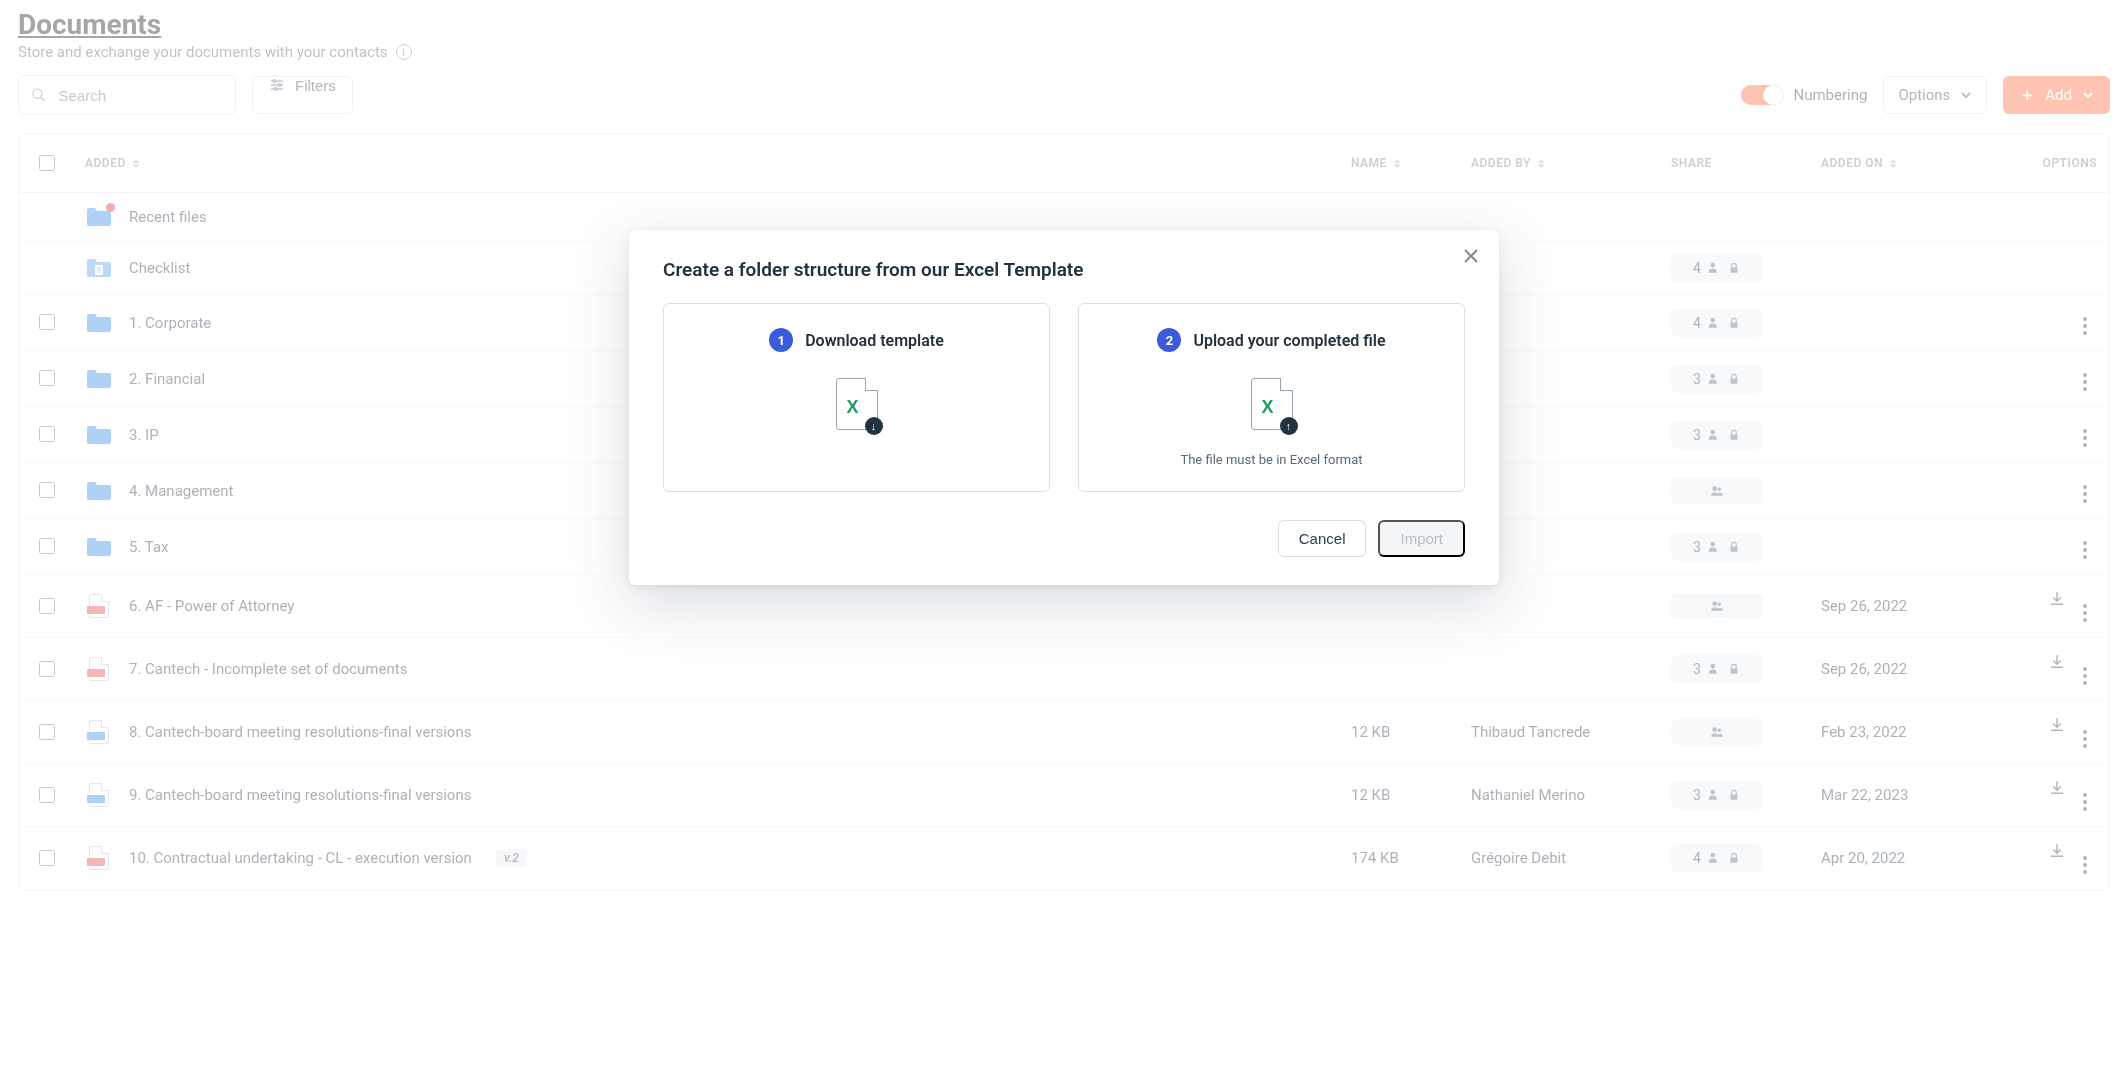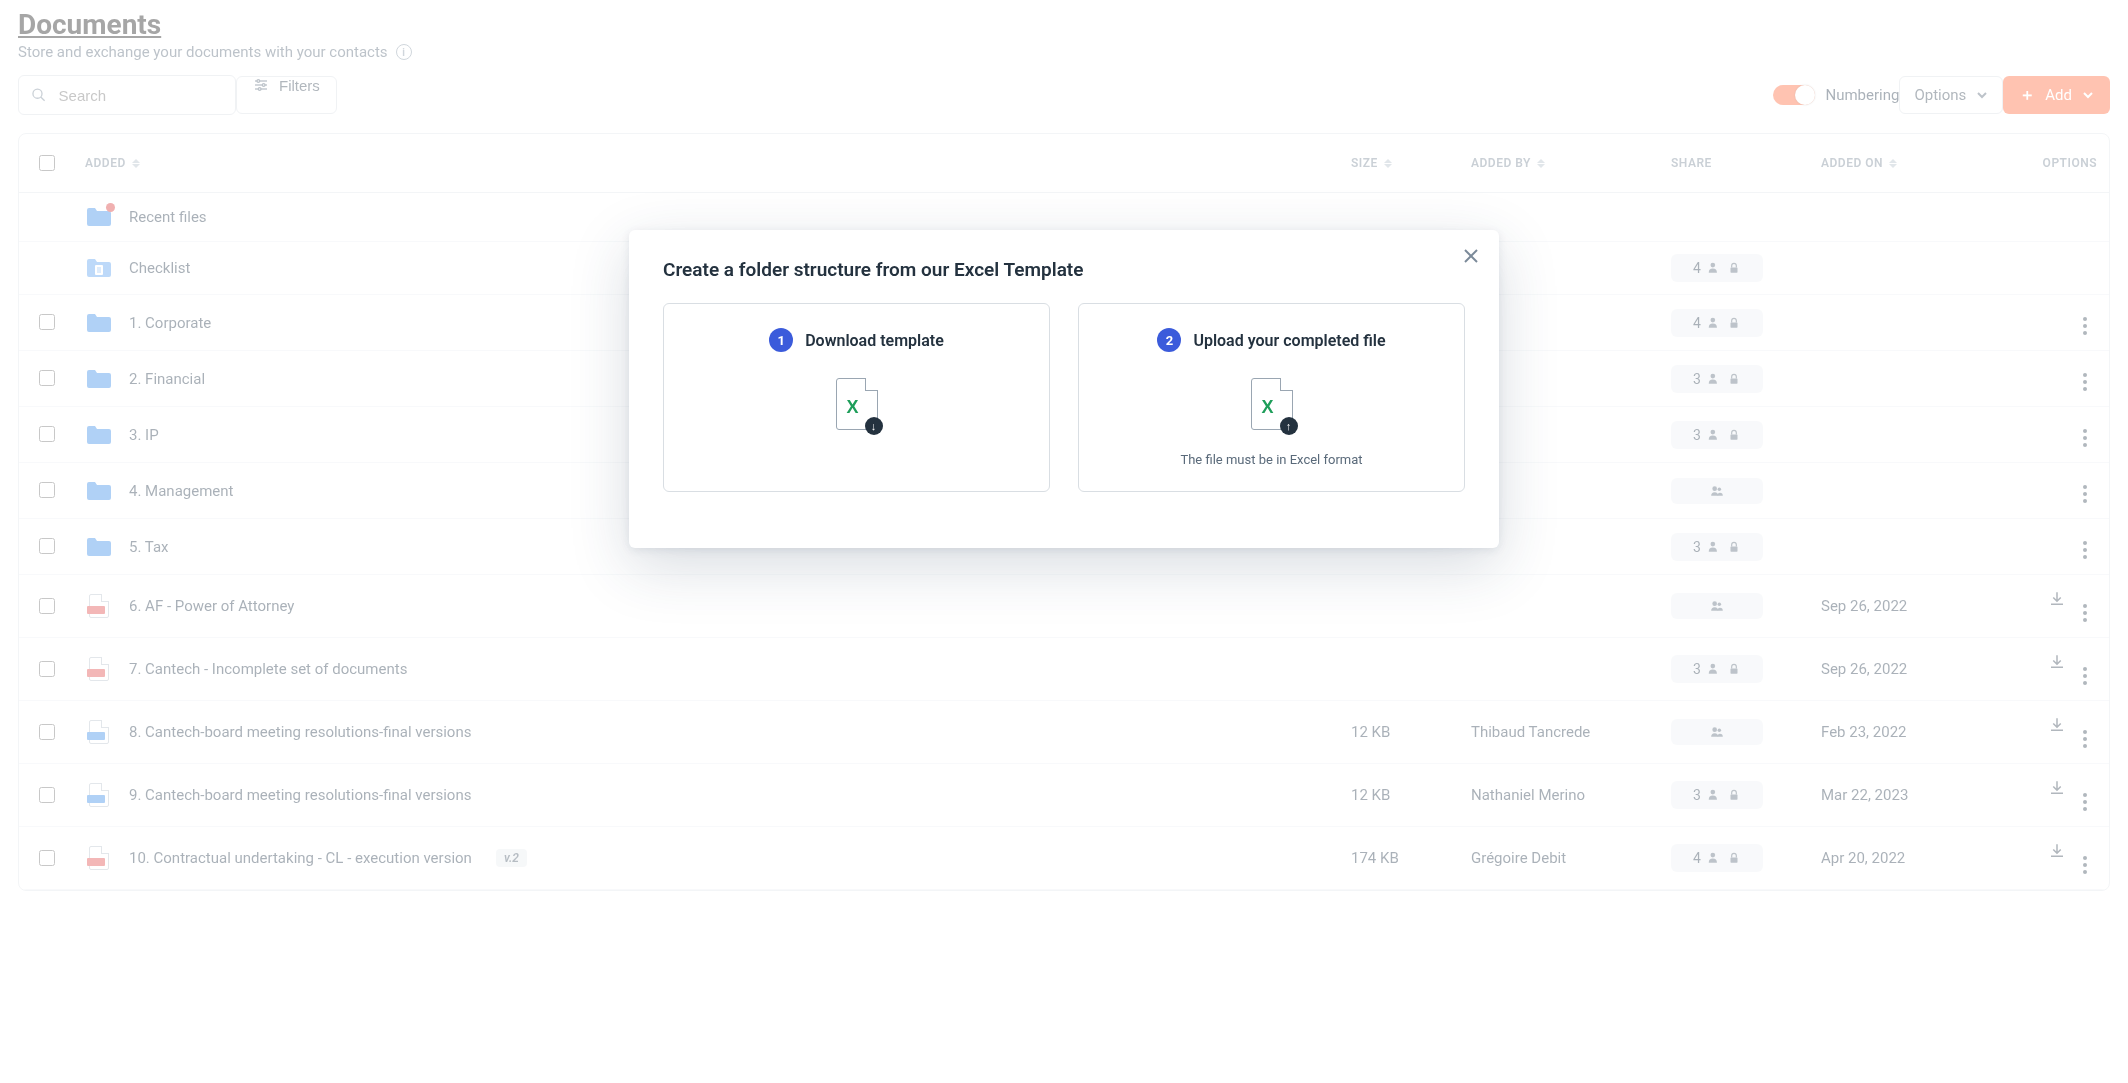--- a/index.html
+++ b/index.html
@@ -7,21 +7,21 @@
     margin: 0;
     font-family: -apple-system, BlinkMacSystemFont, "Segoe UI", Roboto, Helvetica, Arial, sans-serif;
     background: #fff;
     color: #2c3e50;
     font-size: 14px;
   }
   .page { padding: 0 18px 18px 18px; }
   h1.page-title { font-size: 28px; font-weight: 700; margin: 8px 0 2px 0; color: #222; text-decoration: underline; }
   .subtitle { color: #5a6a7a; font-size: 15px; margin-bottom: 14px; display:flex; align-items:center; gap:8px;}
   .info-circle { width:16px; height:16px; border-radius:50%; border:1.5px solid #8a99a8; display:inline-flex; align-items:center; justify-content:center; font-size:10px; color:#8a99a8; font-weight:700;}
-  .toolbar { display:flex; align-items:center; margin-bottom:18px;}
+  .toolbar { display:flex; align-items:center; gap:16px; margin-bottom:18px;}
   .search-box { display:flex; align-items:center; border:1px solid #d9dee3; border-radius:6px; height:40px; padding:0 12px; width:218px;}
   .search-box input { border:none; outline:none; font-size:15px; width:100%; }
   .search-ico { width:18px; height:18px; margin-right:10px; }
   .filters-btn { display:flex; align-items:flex-start; gap:10px; border:1px solid #d9dee3; border-radius:6px; height:38px; padding:0 16px; background:#fff; color:#3c4b5a; font-size:15px;}
   .spacer { flex:1; }
   .toggle-wrap { display:flex; align-items:center; gap:10px; }
   .toggle { width:42px; height:20px; background:#ff6a3d; border-radius:20px; position:relative; }
   .toggle .knob { width:20px; height:20px; background:#fff; border-radius:50%; position:absolute; right:0; top:0; box-shadow:0 0 2px rgba(0,0,0,0.3);}
   .toggle-label { font-size:15px; color:#2c3e50; }
   .options-select { display:flex; align-items:center; gap:10px; border:1px solid #d9dee3; border-radius:6px; height:38px; padding:0 14px; color:#3c4b5a; font-size:15px;}
@@ -136,21 +136,21 @@
 
   <div class="table-card">
     <table>
       <thead>
         <tr>
           <th class="check"><input type="checkbox" style=""></th>
           <th><span>ADDED</span><span class="sort">
                 <span class="up"></span>
                 <span class="down"></span>
               </span></th>
-          <th class="size-col"><span>SIZE</span><span class="sort">
+          <th class="size-col"><span>NAME</span><span class="sort">
                 <span class="up"></span>
                 <span class="down"></span>
               </span></th>
           <th class="added-col"><span>ADDED BY</span><span class="sort">
                 <span class="up"></span>
                 <span class="down"></span>
               </span></th>
           <th class="share-col"><span>SHARE</span></th>
           <th class="date-col"><span>ADDED ON</span><span class="sort">
                 <span class="up"></span>
@@ -597,14 +597,18 @@
         </div>
         <div class="excel-ico">
           <span class="excel-x">X</span>
           <div class="corner-badge">
               <span class="arrow">↑</span>
             </div>
         </div>
         <div class="hint">The file must be in Excel format</div>
       </div>
     </div>
+    <div class="modal-footer">
+      <button class="btn-outline">Cancel</button>
+      <button class="btn-disabled">Import</button>
+    </div>
   </div>
 </div>
 
 </body></html>

